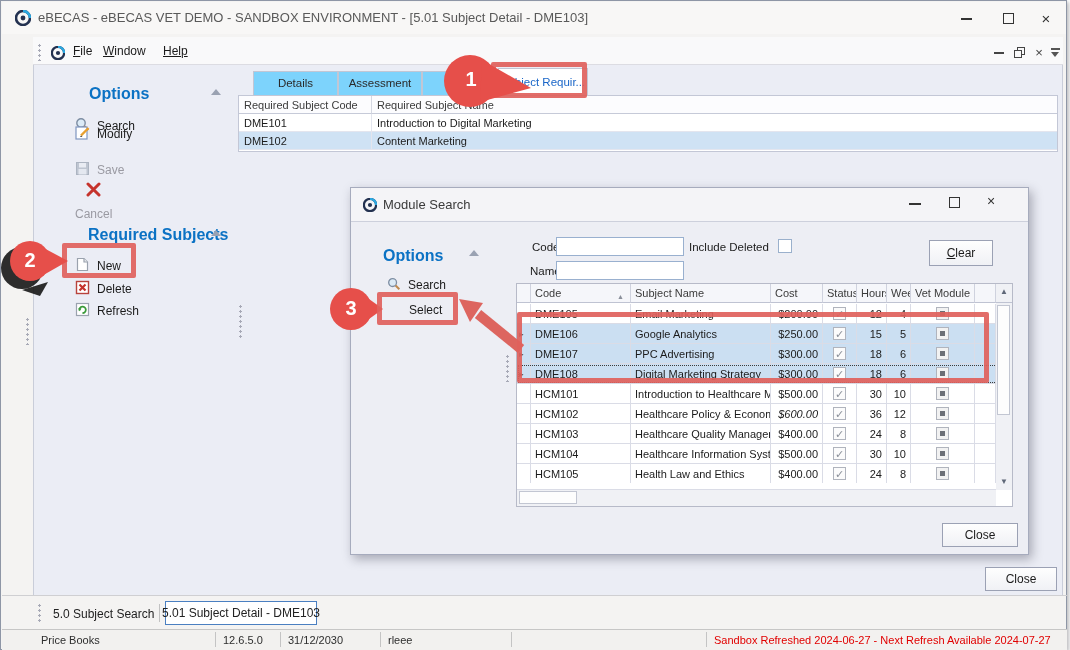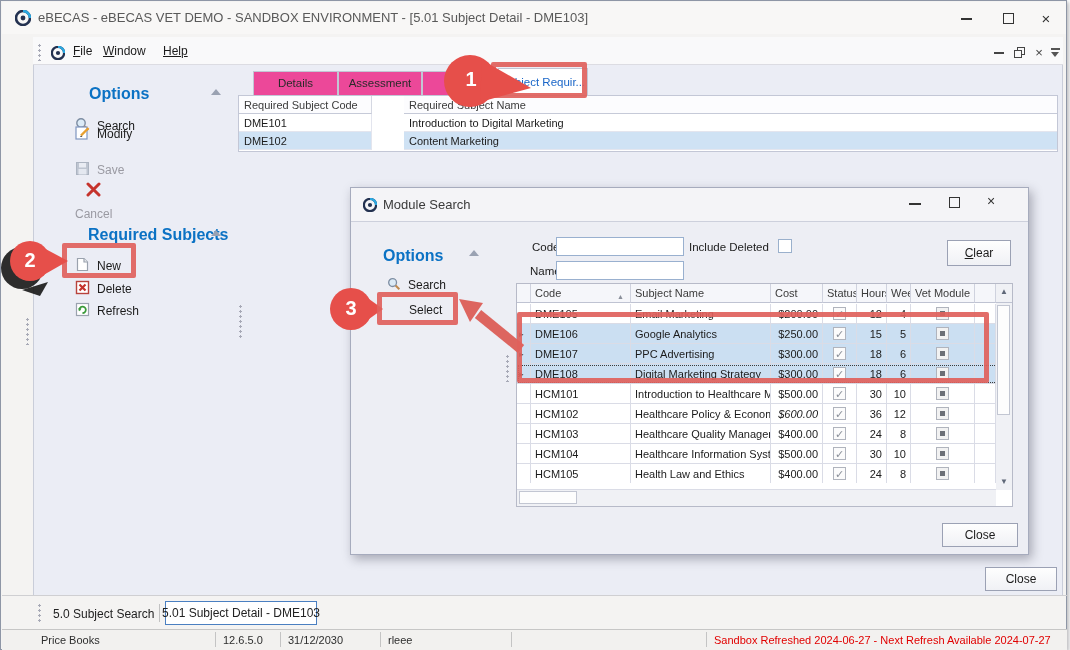--- a/index.html
+++ b/index.html
@@ -39,26 +39,26 @@
 
   
   .nav-header { font-size:16px; font-weight:bold; color:#0b72c4; white-space:nowrap; }
   .nav-arrow { width:0; height:0; border-left:5px solid transparent; border-right:5px solid transparent; border-bottom:6px solid #9aa2b2; }
   .nav-item { height:20px; display:flex; align-items:center; gap:7px; font-size:12px; color:#1c1c1c; white-space:nowrap; }
   .nav-item.disabled { color:#9a9aa2; }
   .nav-item svg { flex:0 0 auto; }
 
   
   .tab { height:24px; line-height:23px; text-align:center; font-size:11.5px; color:#2a2a2a;
-         background:#ec4899; border:1px solid #c2c6d4; border-bottom:none; }
+         background:#7dd3fc; border:1px solid #c2c6d4; border-bottom:none; }
   .tab.active { background:#ffffff; color:#1a66c8; height:27px; line-height:26px; }
 
   
   .gridbox { background:#fff; border:1px solid #c3c7d6; }
-  .grow { display:flex;gap:32px; }
+  .grow { display:flex; }
   .gcell { padding:2px 5px; font-size:11px; color:#1b1b1b; border-right:1px solid #e3e5ee; border-bottom:1px solid #e3e5ee;
            white-space:nowrap; overflow:hidden; height:18px; line-height:14px;}
   .ghead .gcell { background:#fcfcfe; color:#3b3b3b; border-right:1px solid #d5d8e2; border-bottom:1px solid #c6cad8; }
   .grow.sel .gcell { background:#cfe2f4; }
 
   
   .dgrow { display:flex; height:20px; }
   .dgcell { padding:3px 4px; font-size:11px; color:#1b1b1b; border-right:1px solid #dadce6; border-bottom:1px solid #dadce6;
             white-space:nowrap; overflow:hidden; height:20px; line-height:14px; background:#fff;}
   .dghead .dgcell { background:#f5f6fa; color:#3b3b3b; height:19px; border-right:1px solid #cfd2de; border-bottom:1px solid #bfc3d2; padding-top:2px;}
@@ -284,21 +284,21 @@
       <span>Select</span>
     </div>
     <div class="abs grip-v" style="left:154px;top:166px;height:28px;"></div>
 
     <div class="abs flabel" style="left:181px;top:53px;">Code</div>
     <input class="abs tinput" style="left: 205px; top: 49px;">
     <div class="abs flabel" style="left:338px;top:53px;">Include Deleted</div>
     <div class="abs cbox" style="left:427px;top:51px;"></div>
     <div class="abs flabel" style="left:179px;top:77px;">Name</div>
     <input class="abs tinput" style="left: 205px; top: 73px;">
-    <div class="abs btn" style="left:596px;top:52px;width:64px;height:26px;">
+    <div class="abs btn" style="left:578px;top:52px;width:64px;height:26px;">
       <span><span class="u">C</span><span>lear</span></span>
     </div>
 
     <div class="abs" style="left:165px;top:95px;width:497px;height:224px;border:1px solid #b7bac8;background:#fff;">
       <div class="dgrow dghead">
         <div class="dgcell" style="width:14px;padding:0;"></div>
         <div class="dgcell" style="width:100px;position:relative;"><span>Code</span><span style="position:absolute;right:6px;top:6px;font-size:7px;color:#8a8f9a;">▲</span></div>
         <div class="dgcell" style="width:140px;">Subject Name</div>
         <div class="dgcell" style="width:52px;">Cost</div>
         <div class="dgcell" style="width:34px;">Status</div>

